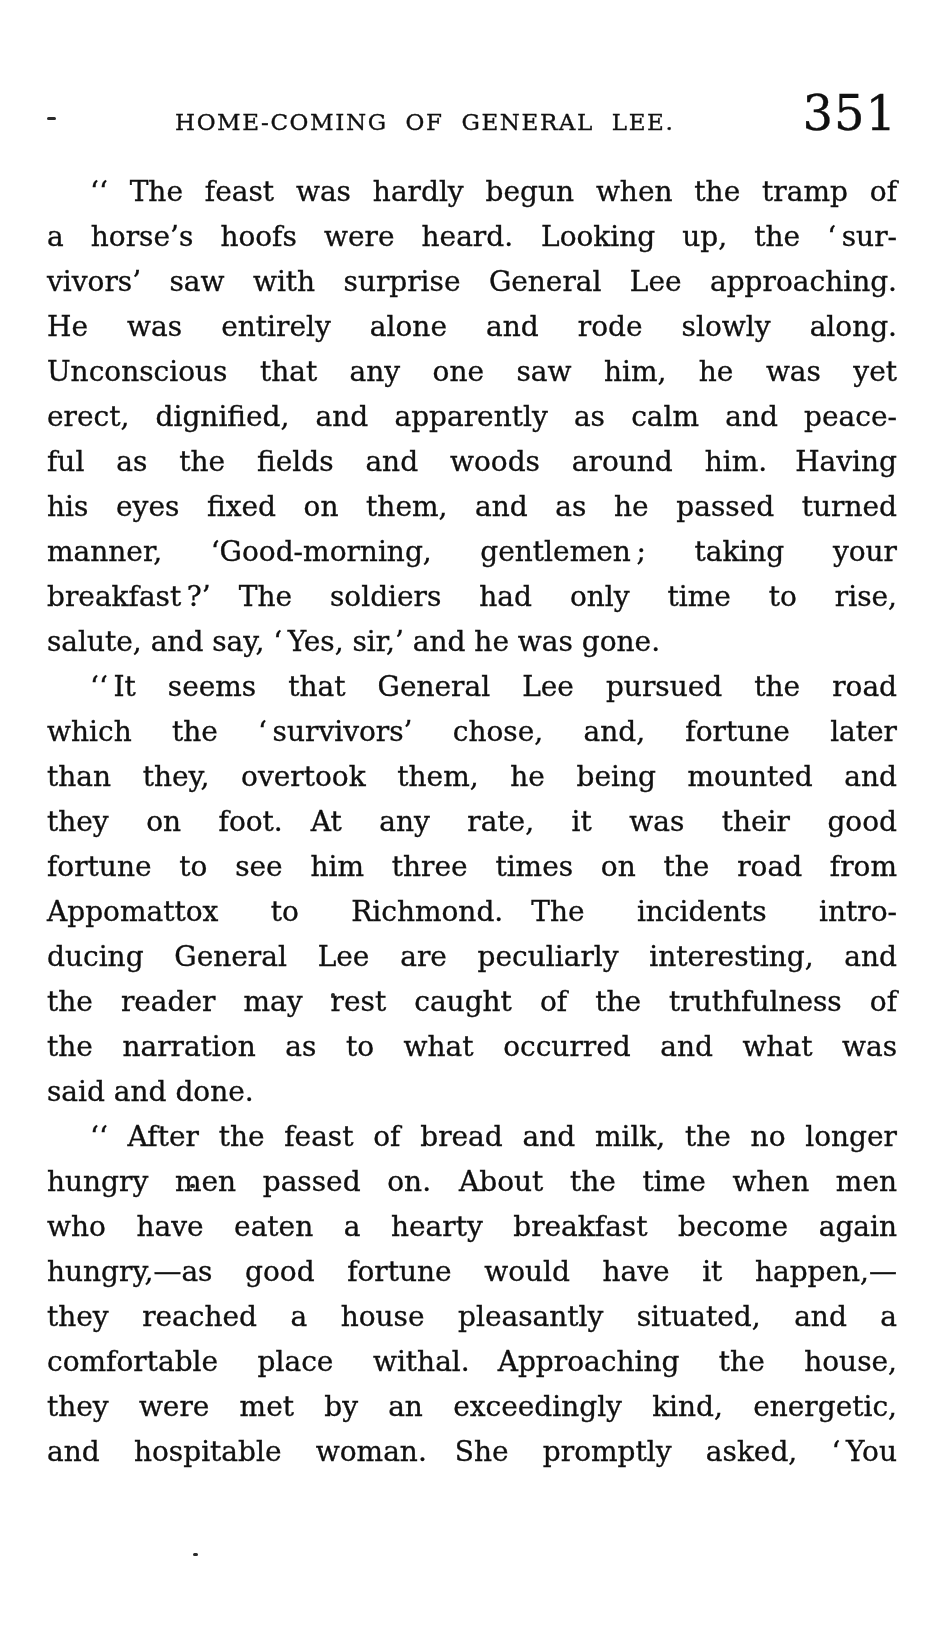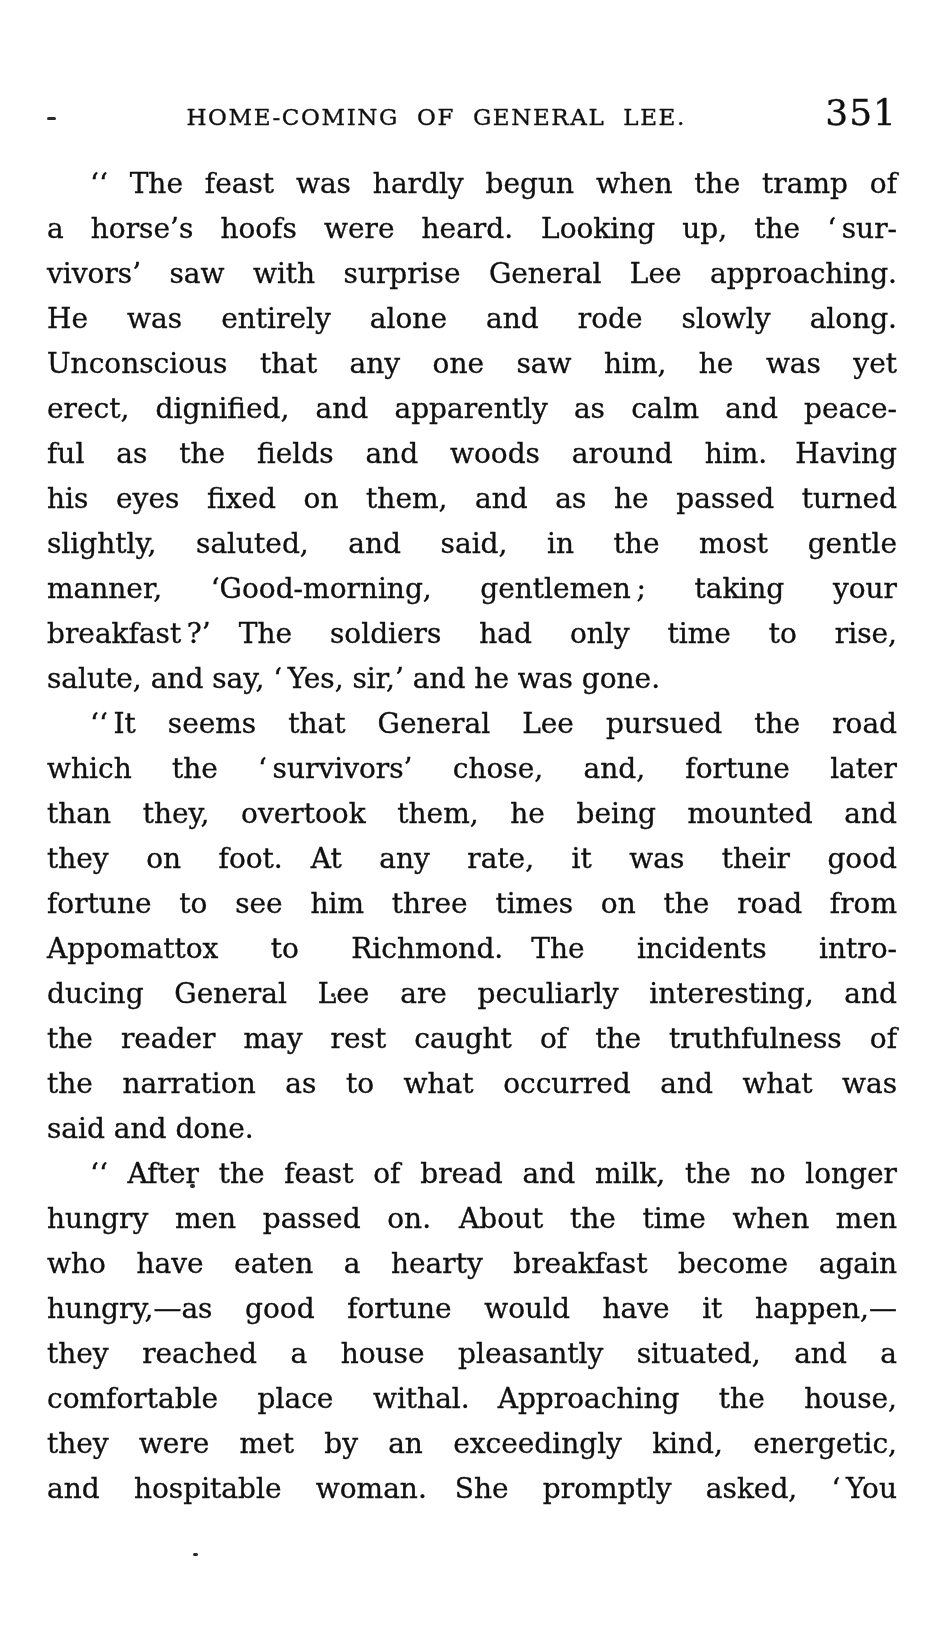--- a/index.html
+++ b/index.html
@@ -10,38 +10,38 @@
   .page {
     position: relative;
     width: 950px;
     height: 1635px;
     background: #ffffff;
     color: #101010;
     font-family: "DejaVu Serif", "Liberation Serif", serif;
     -webkit-text-stroke: 0.35px #141414;
     overflow: hidden;
     box-sizing: border-box;
-    padding: 12px 53px 0 47px;
+    padding: 5px 53px 0 47px;
   }
   
   .runhead {
     display: flex;
     align-items: baseline;
     margin-top: 80px;
     white-space: nowrap;
   }
   .runhead .spacer { flex: 1; }
   .runhead .title {
     font-size: 23px;
     letter-spacing: 1.6px;
     word-spacing: 9px;
     font-weight: normal;
   }
   .runhead .pagenum {
-    font-size: 36px;
+    font-size: 48px;
     letter-spacing: 1px;
     text-align: right;
   }
   
   .bodytext {
     margin-top: 28px;
     font-size: 28px;
     line-height: 45px;
   }
   .para { margin: 0; padding: 0; }
@@ -85,21 +85,20 @@
 
     <div class="para">
       <div class="line indent">‘‘ The feast was hardly begun when the tramp of</div>
       <div class="line">a horse’s hoofs were heard. Looking up, the ‘ sur-</div>
       <div class="line">vivors’ saw with surprise General Lee approaching.</div>
       <div class="line">He was entirely alone and rode slowly along.</div>
       <div class="line">Unconscious that any one saw him, he was yet</div>
       <div class="line">erect, dignified, and apparently as calm and peace-</div>
       <div class="line">ful as the fields and woods around him. Having</div>
       <div class="line">his eyes fixed on them, and as he passed turned</div>
-      <div class="line">slightly, saluted, and said, in the most gentle</div>
       <div class="line">manner, ‘Good-morning, gentlemen ; taking your</div>
       <div class="line">breakfast ?’ The soldiers had only time to rise,</div>
       <div class="line end">salute, and say, ‘ Yes, sir,’ and he was gone.</div>
     </div>
 
     <div class="para">
       <div class="line indent">‘‘ It seems that General Lee pursued the road</div>
       <div class="line">which the ‘ survivors’ chose, and, fortune later</div>
       <div class="line">than they, overtook them, he being mounted and</div>
       <div class="line">they on foot. At any rate, it was their good</div>

